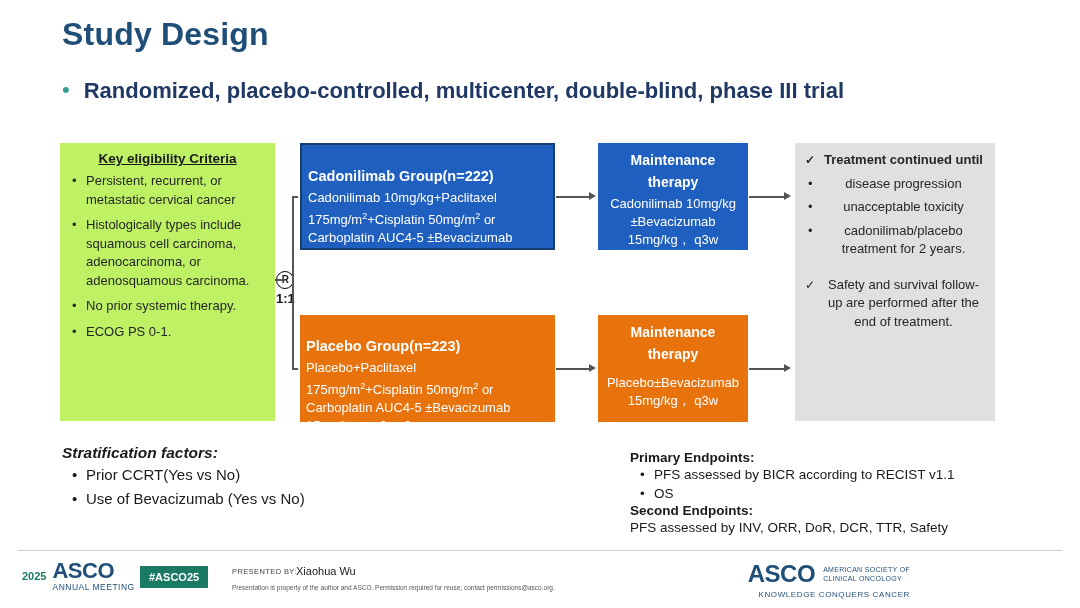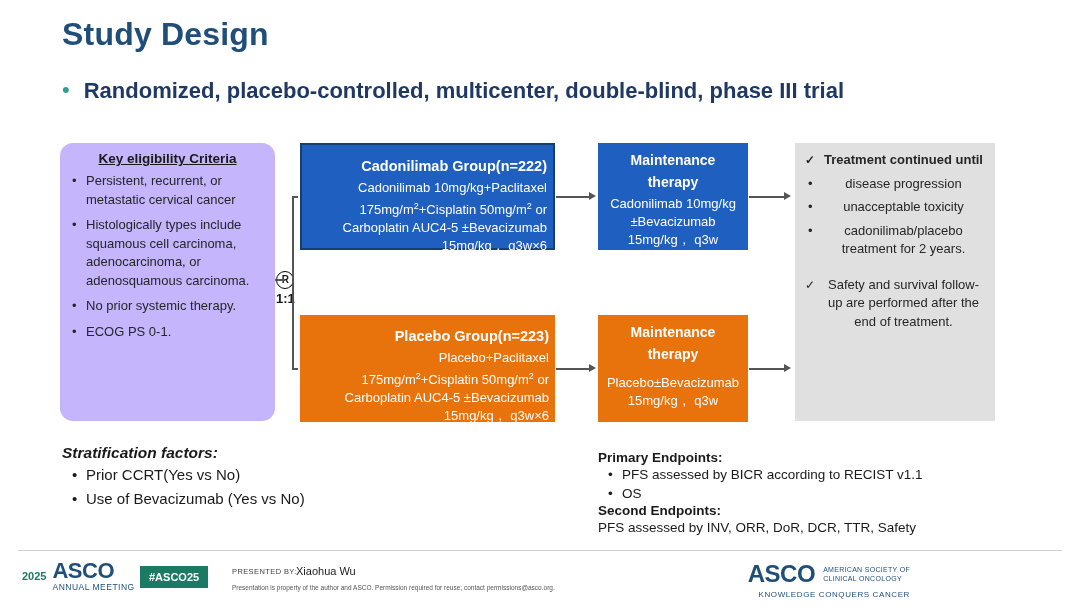--- a/index.html
+++ b/index.html
@@ -53,24 +53,23 @@
 
   
   .diagram { position: absolute; left: 0; top: 140px; width: 1080px; height: 290px; }
 
   .panel-eligibility {
     position: absolute;
     left: 60px;
     top: 3px;
     width: 215px;
     height: 278px;
-    background: #c4b5fd;
+    background: #bef264;
     box-sizing: border-box;
     padding: 8px 8px 4px 8px;
-    border-radius: 13px;
   }
   .panel-eligibility .hdr {
     text-align: center;
     font-size: 13.5px;
     font-weight: bold;
     text-decoration: underline;
     color: #1a1a1a;
     margin-bottom: 6px;
   }
   .elig-list { list-style: none; margin: 0; padding: 0; }
@@ -86,22 +85,22 @@
     content: "•";
     position: absolute;
     left: 4px;
     top: 0;
   }
 
   .arm {
     position: absolute;
     box-sizing: border-box;
     color: #ffffff;
-    text-align: right;
-    padding: 12px 6px;
+    text-align: left;
+    padding: 22px 6px;
   }
   .arm .arm-title {
     font-size: 14.5px;
     font-weight: bold;
     margin-bottom: 4px;
     line-height: 18px;
   }
   .arm .arm-body {
     font-size: 13px;
     line-height: 18px;
@@ -214,21 +213,21 @@
     position: relative;
     padding-left: 24px;
     font-size: 15px;
     line-height: 22px;
     margin-top: 2px;
   }
   .strat .li::before { content: "\2022"; position: absolute; left: 10px; top: 0; }
 
   .endpoints {
     position: absolute;
-    left: 598px;
+    left: 630px;
     top: 450px;
     width: 440px;
   }
   .endpoints .h { font-size: 13.5px; font-weight: bold; color: #1a1a1a; }
   .endpoints .li {
     position: relative;
     padding-left: 24px;
     font-size: 13.5px;
     line-height: 19px;
   }

